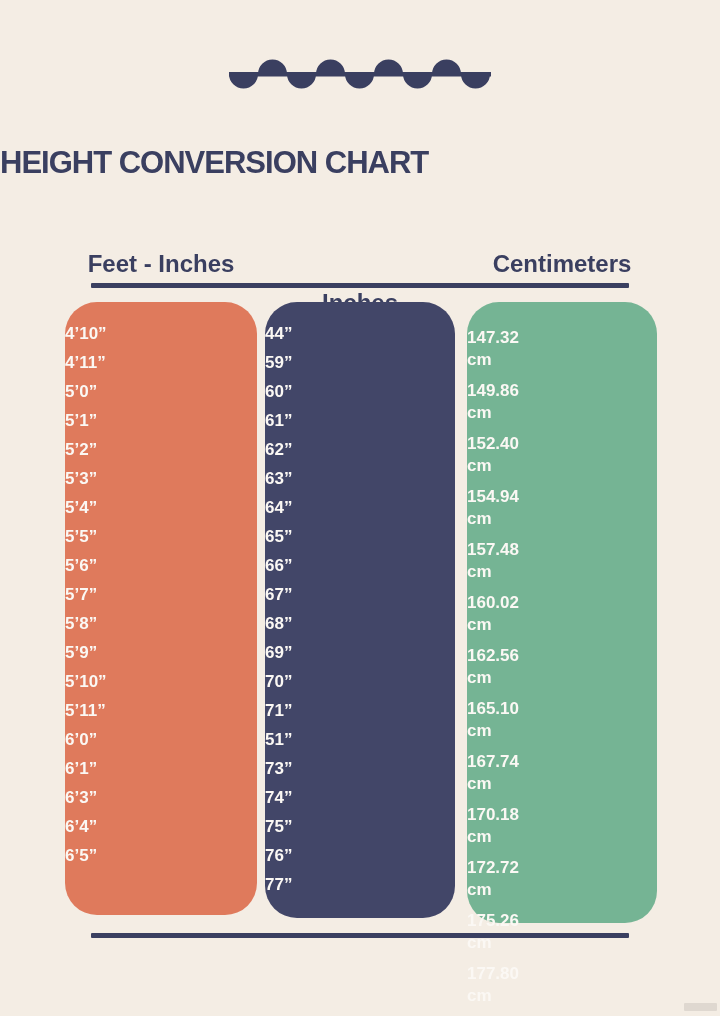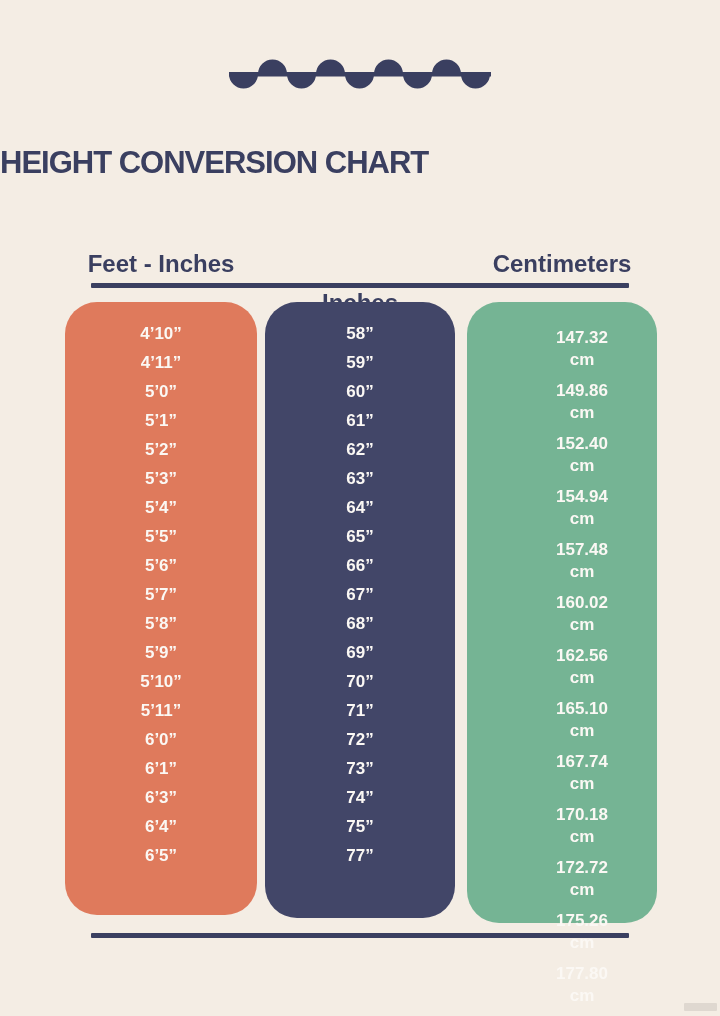--- a/index.html
+++ b/index.html
@@ -29,29 +29,29 @@
     position:absolute;left:91px;width:538px;height:5px;
     background:var(--ink);z-index:6;border-radius:1px;
   }
   .rule.top{top:283px;}
   .rule.bottom{top:933px;}
   .col-box{position:absolute;top:302px;border-radius:32px;z-index:1;}
   .col-box.orange{left:65px;width:192px;height:613px;background:var(--box-orange);}
   .col-box.navy{left:265px;width:190px;height:616px;background:var(--box-navy);}
   .col-box.green{left:467px;width:190px;height:621px;background:var(--box-green);}
   .col-list{
-    position:absolute;z-index:2;text-align:center;color:var(--text-light);
+    position:absolute;z-index:2;color:var(--text-light);
     font-weight:bold;font-size:17px;
   }
   .col-list.ft{left:65px;width:192px;top:319px;}
   .col-list.in{left:265px;width:190px;top:319px;}
   .col-list.cm{left:467px;width:190px;top:323px;}
   .row{height:29px;line-height:29px;}
   .cm-entry{height:53px;padding-top:4px;}
-  .cm-entry span{display:block;line-height:22px;padding-left:40px;}
+  .cm-entry span{display:block;line-height:22px;}
   .watermark{
     position:absolute;right:3px;bottom:5px;width:33px;height:8px;
     background:#DBD4CC;opacity:.85;border-radius:1px;z-index:7;
   }
 </style>
 </head>
 <body>
 
 <svg class="wave" viewBox="0 0 262 30" xmlns="http://www.w3.org/2000/svg" aria-hidden="true">
   <rect x="0" y="13" width="262" height="4.5" fill="#3A3F60"></rect>
@@ -116,21 +116,21 @@
 
     <div class="row">6’3”</div>
 
     <div class="row">6’4”</div>
 
     <div class="row">6’5”</div>
   </div>
 
 <div class="col-list in">
 
-    <div class="row">58”</div>
+    <div class="row">44”</div>
 
     <div class="row">59”</div>
 
     <div class="row">60”</div>
 
     <div class="row">61”</div>
 
     <div class="row">62”</div>
 
     <div class="row">63”</div>
@@ -144,28 +144,29 @@
     <div class="row">67”</div>
 
     <div class="row">68”</div>
 
     <div class="row">69”</div>
 
     <div class="row">70”</div>
 
     <div class="row">71”</div>
 
-    <div class="row">72”</div>
+    <div class="row">51”</div>
 
     <div class="row">73”</div>
 
     <div class="row">74”</div>
 
     <div class="row">75”</div>
 
+    <div class="row">76”</div>
 
     <div class="row">77”</div>
   </div>
 
 <div class="col-list cm">
 
     <div class="cm-entry">
       <span>147.32</span>
       <span>cm</span>
     </div>

